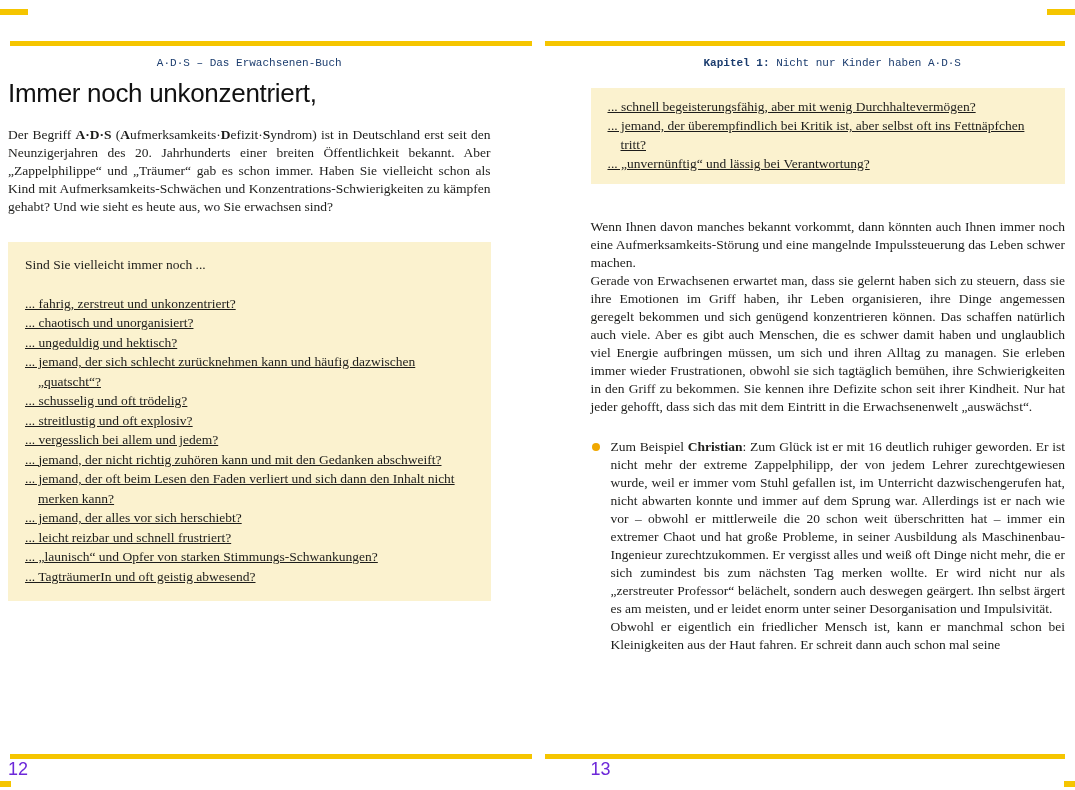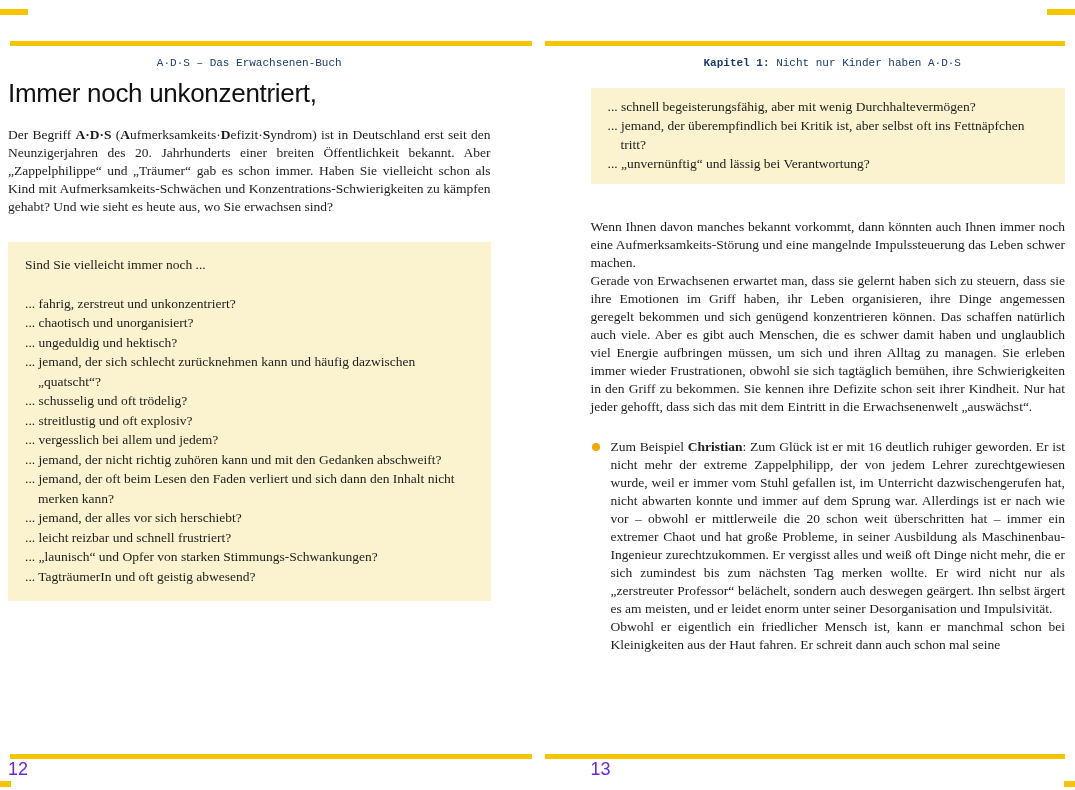--- a/index.html
+++ b/index.html
@@ -60,21 +60,21 @@
     text-align: justify; hyphens: auto;
   }
 
   .check-box {
     margin-top: 26px;
     background: #fbf2cf;
     padding: 13px 28px 15px 17px;
     font-size: 13.5px;
   }
   .box-lead { margin: 0 0 19px 0; line-height: 19.5px; }
-  .check-list { margin: 0; padding: 0; list-style: none; }
+  .check-list { margin: 0; padding: 0; list-style: none; text-decoration: underline; }
   .check-list li { padding-left: 13px; text-indent: -13px; line-height: 19.5px; }
 
   .top-box { margin-top: 42px; padding: 9px 14px 11px 17px; }
   .top-box .check-list li { line-height: 19px; }
 
   .body-paragraphs { margin-top: 34px; }
   .body-paragraphs p {
     margin: 0; font-size: 13.5px; line-height: 18px;
     text-align: justify; hyphens: auto;
   }

